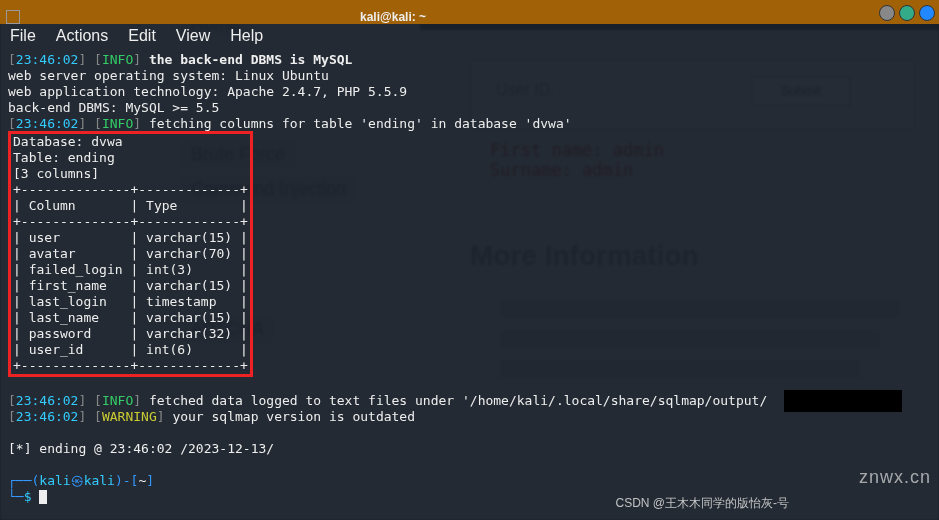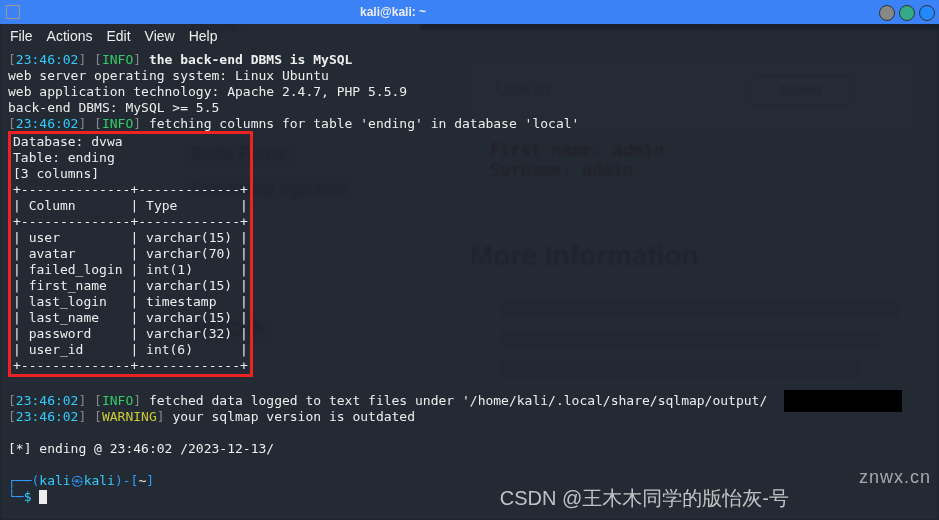--- a/index.html
+++ b/index.html
@@ -63,31 +63,31 @@
   .wc-min { background: #888; }
   .wc-max { background: #3a8; }
   .wc-close{ background: #28f; }
 
   .terminal {
     position: absolute; left: 0; top: 0; width: 939px; height: 520px;
     background: rgba(20, 28, 38, 0.93);
     z-index: 2;
   }
   .titlebar {
-    height: 24px; background: #3b82f6; display: flex; align-items: center;
+    height: 24px; background: #a16207; display: flex; align-items: flex-end;
     padding: 0 6px; color: #ccc; font-family: sans-serif; font-size: 12px;
   }
   .titlebar .tb-icon {
     display:inline-block; width:14px; height:14px;
     border:1px solid #999; margin-right: 340px;
   }
   .titlebar .tb-title { font-weight: bold; color: #eee; }
   .menubar {
-    height: 24px; display: flex; gap: 14px; align-items: center;
-    padding: 0 10px; color: #eee; font-family: sans-serif; font-size: 14px;
+    height: 24px; display: flex; gap: 20px; align-items: center;
+    padding: 0 10px; color: #eee; font-family: sans-serif; font-size: 16px;
   }
   .menu-item { cursor: pointer; }
   .term-body {
     padding: 4px 8px; white-space: pre; line-height: 16px;
   }
   .grey { color: #888; }
   .cyan { color: #3cf; }
   .green{ color: #3c6; }
   .yellow{ color:#cc3; }
   .bold { font-weight: bold; color: #eee; }
@@ -108,21 +108,21 @@
     position: absolute; left: 784px; top: 390px;
     width: 118px; height: 22px; background:#000; z-index:4;
   }
   .watermark1 {
     position: absolute; right: 8px; bottom: 32px;
     font-family: sans-serif; font-size: 18px; color: #ddd; opacity: 0.7;
     z-index: 5; letter-spacing:1px;
   }
   .watermark2 {
     position: absolute; right: 150px; bottom: 8px;
-    font-family: sans-serif; font-size: 20px; color: #ddd; opacity: 0.85;
+    font-family: sans-serif; font-size: 12px; color: #ddd; opacity: 0.85;
     z-index: 5;
   }
 </style>
 </head>
 <body>
 
 <div class="bg-browser">
   <div class="bg-header">ulnerability: SQL Injec</div>
   <div class="bg-form">
     <div class="uid">User ID:</div>
@@ -162,30 +162,30 @@
     <span class="menu-item">Actions</span>
     <span class="menu-item">Edit</span>
     <span class="menu-item">View</span>
     <span class="menu-item">Help</span>
   </div>
 
   <div class="term-body"><span class="grey">[</span><span class="cyan">23:46:02</span><span class="grey">] [</span><span class="green">INFO</span><span class="grey">] </span><span class="bold">the back-end DBMS is MySQL</span>
 <span class="white">web server operating system: Linux Ubuntu</span>
 <span class="white">web application technology: Apache 2.4.7, PHP 5.5.9</span>
 <span class="white">back-end DBMS: MySQL &gt;= 5.5</span>
-<span class="grey">[</span><span class="cyan">23:46:02</span><span class="grey">] [</span><span class="green">INFO</span><span class="grey">] </span><span class="white">fetching columns for table '</span><span class="white">ending</span><span class="white">' in database '</span><span class="white">local</span><span class="white">'</span>
+<span class="grey">[</span><span class="cyan">23:46:02</span><span class="grey">] [</span><span class="green">INFO</span><span class="grey">] </span><span class="white">fetching columns for table '</span><span class="white">ending</span><span class="white">' in database '</span><span class="white">dvwa</span><span class="white">'</span>
 <span class="redbox"><span class="white">Database: dvwa</span>
 <span class="white">Table: ending</span>
 <span class="white">[3 columns]</span>
 <span class="white">+--------------+-------------+</span>
 <span class="white">| Column       | Type        |</span>
 <span class="white">+--------------+-------------+</span>
 <span class="white">| user         | varchar(15) |</span>
 <span class="white">| avatar       | varchar(70) |</span>
-<span class="white">| failed_login | int(1)      |</span>
+<span class="white">| failed_login | int(3)      |</span>
 <span class="white">| first_name   | varchar(15) |</span>
 <span class="white">| last_login   | timestamp   |</span>
 <span class="white">| last_name    | varchar(15) |</span>
 <span class="white">| password     | varchar(32) |</span>
 <span class="white">| user_id      | int(6)      |</span>
 <span class="white">+--------------+-------------+</span></span>
 
 <span class="grey">[</span><span class="cyan">23:46:02</span><span class="grey">] [</span><span class="green">INFO</span><span class="grey">] </span><span class="white">fetched data logged to text files under '</span><span class="white">/home/kali/.local/share/sqlmap/output/</span>
 <span class="grey">[</span><span class="cyan">23:46:02</span><span class="grey">] [</span><span class="yellow">WARNING</span><span class="grey">]</span><span class="white"> your sqlmap version is outdated</span>
 

